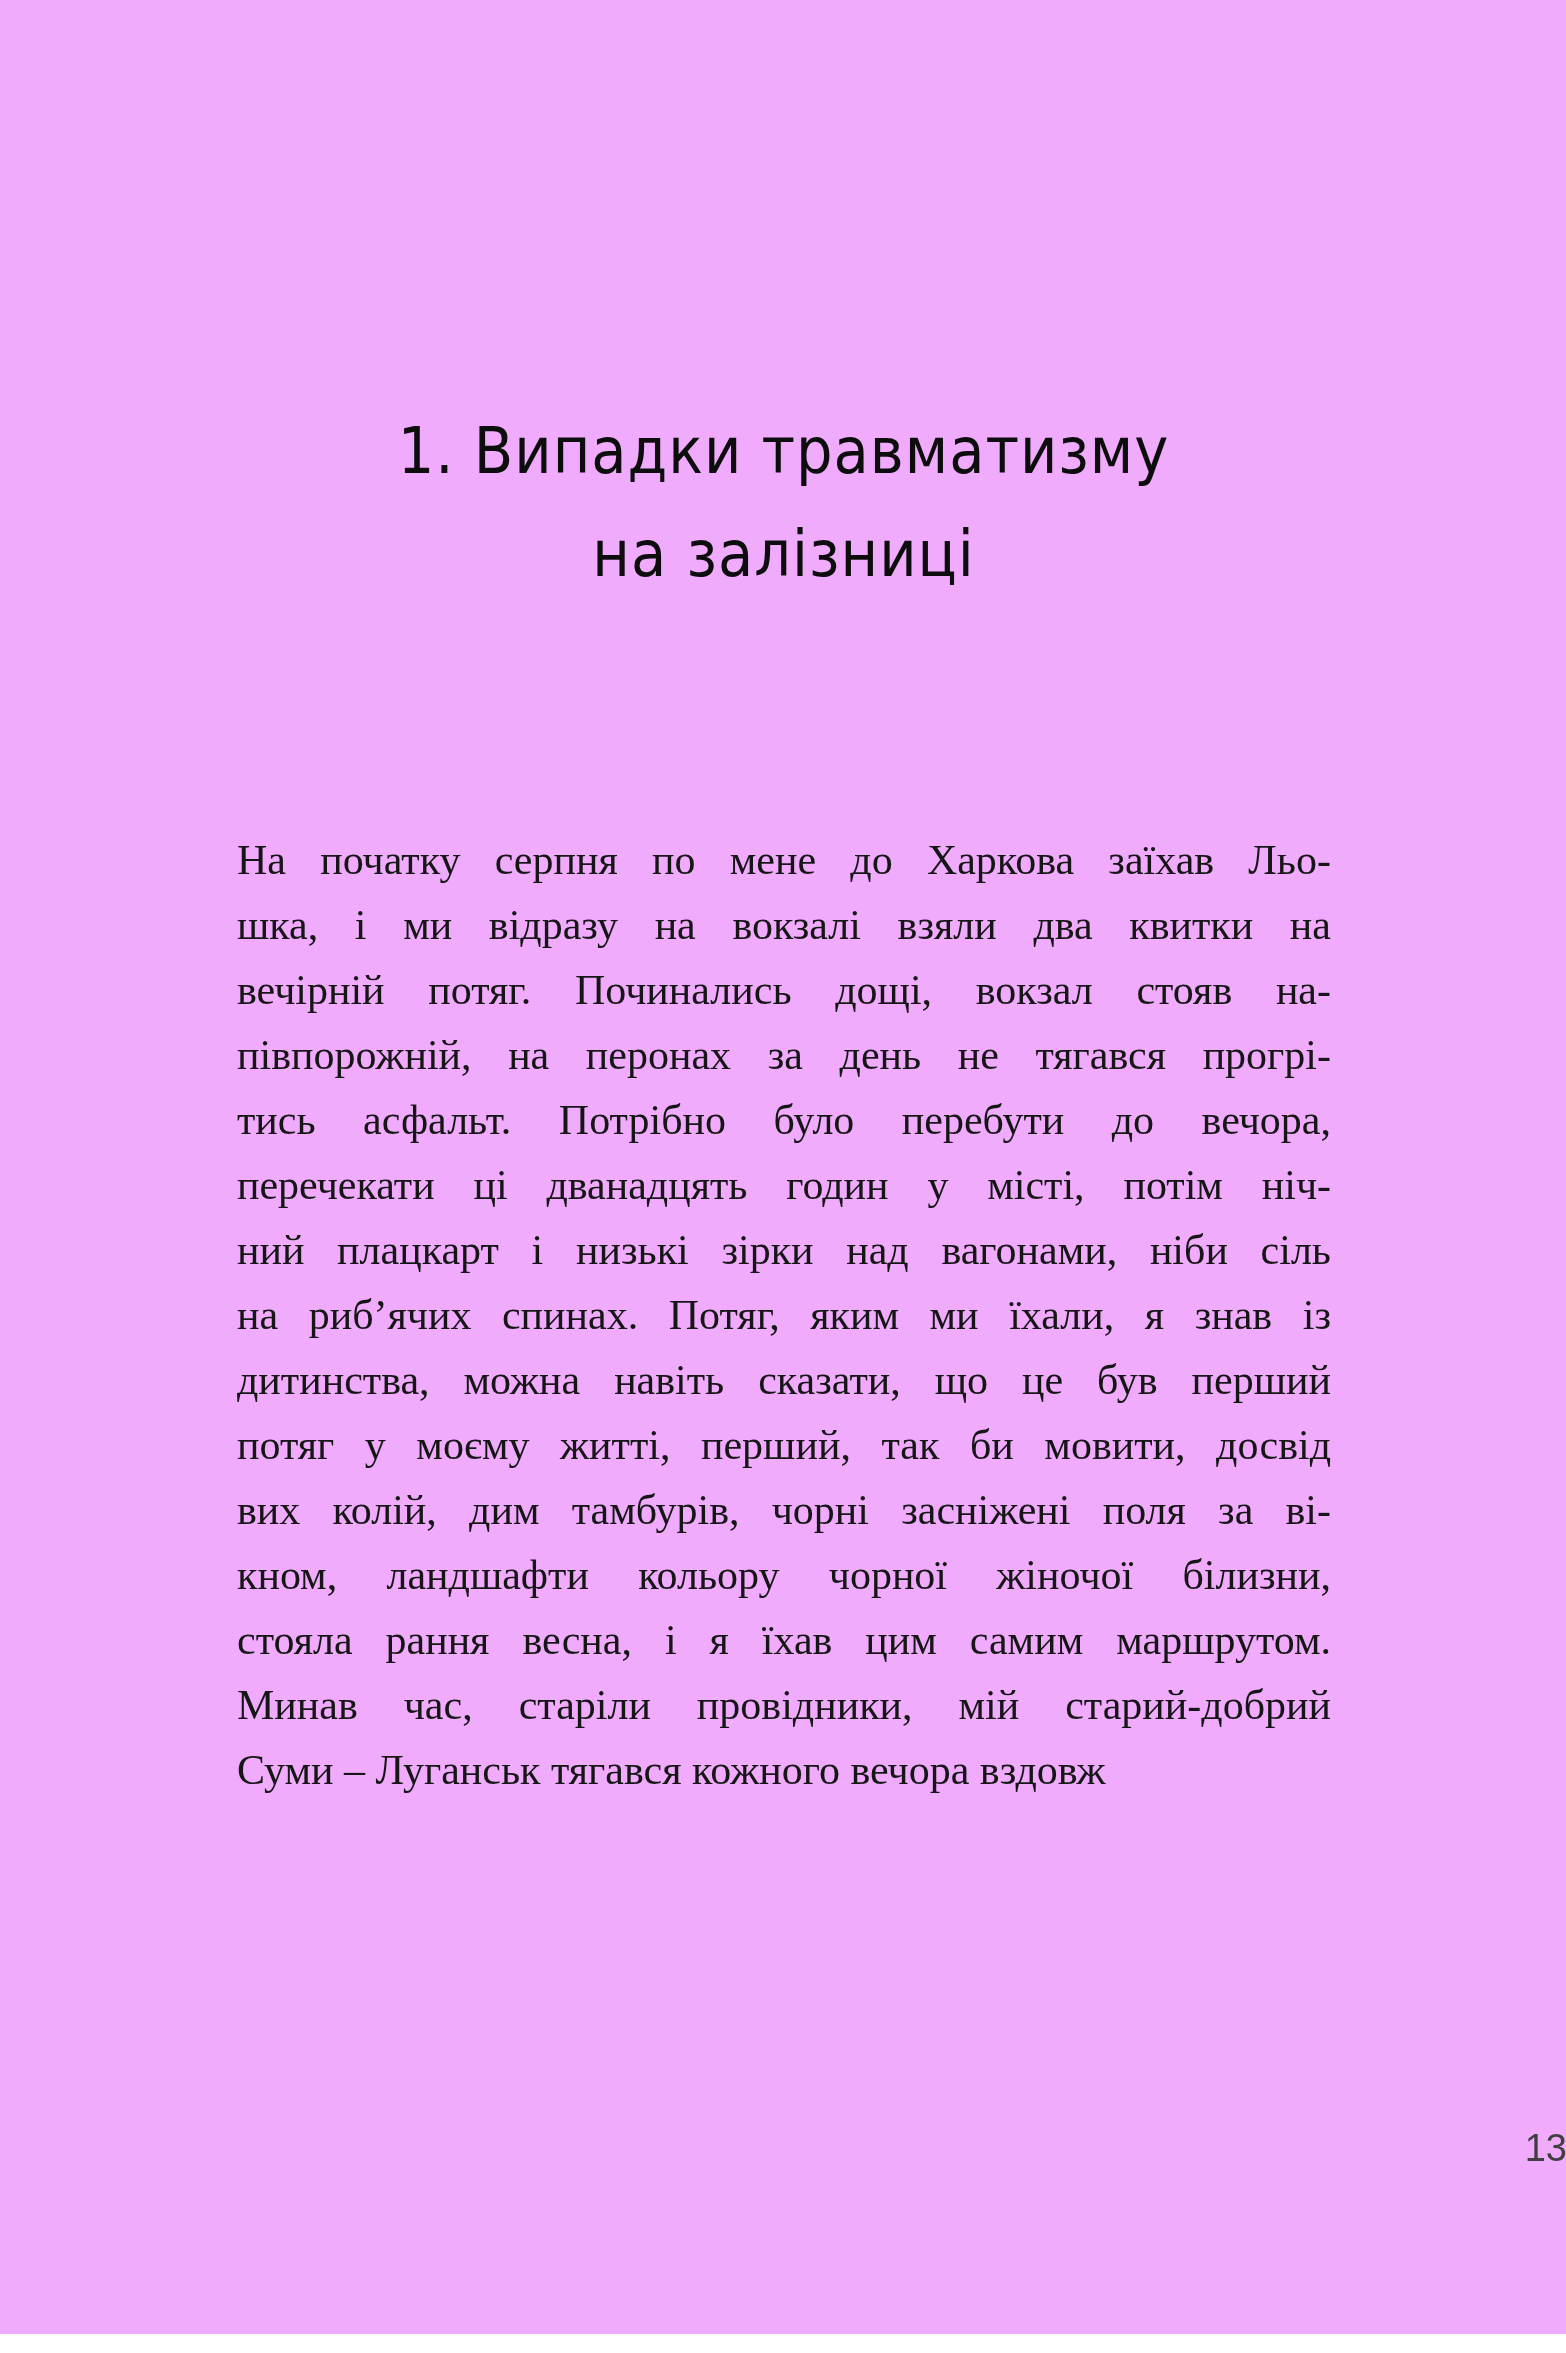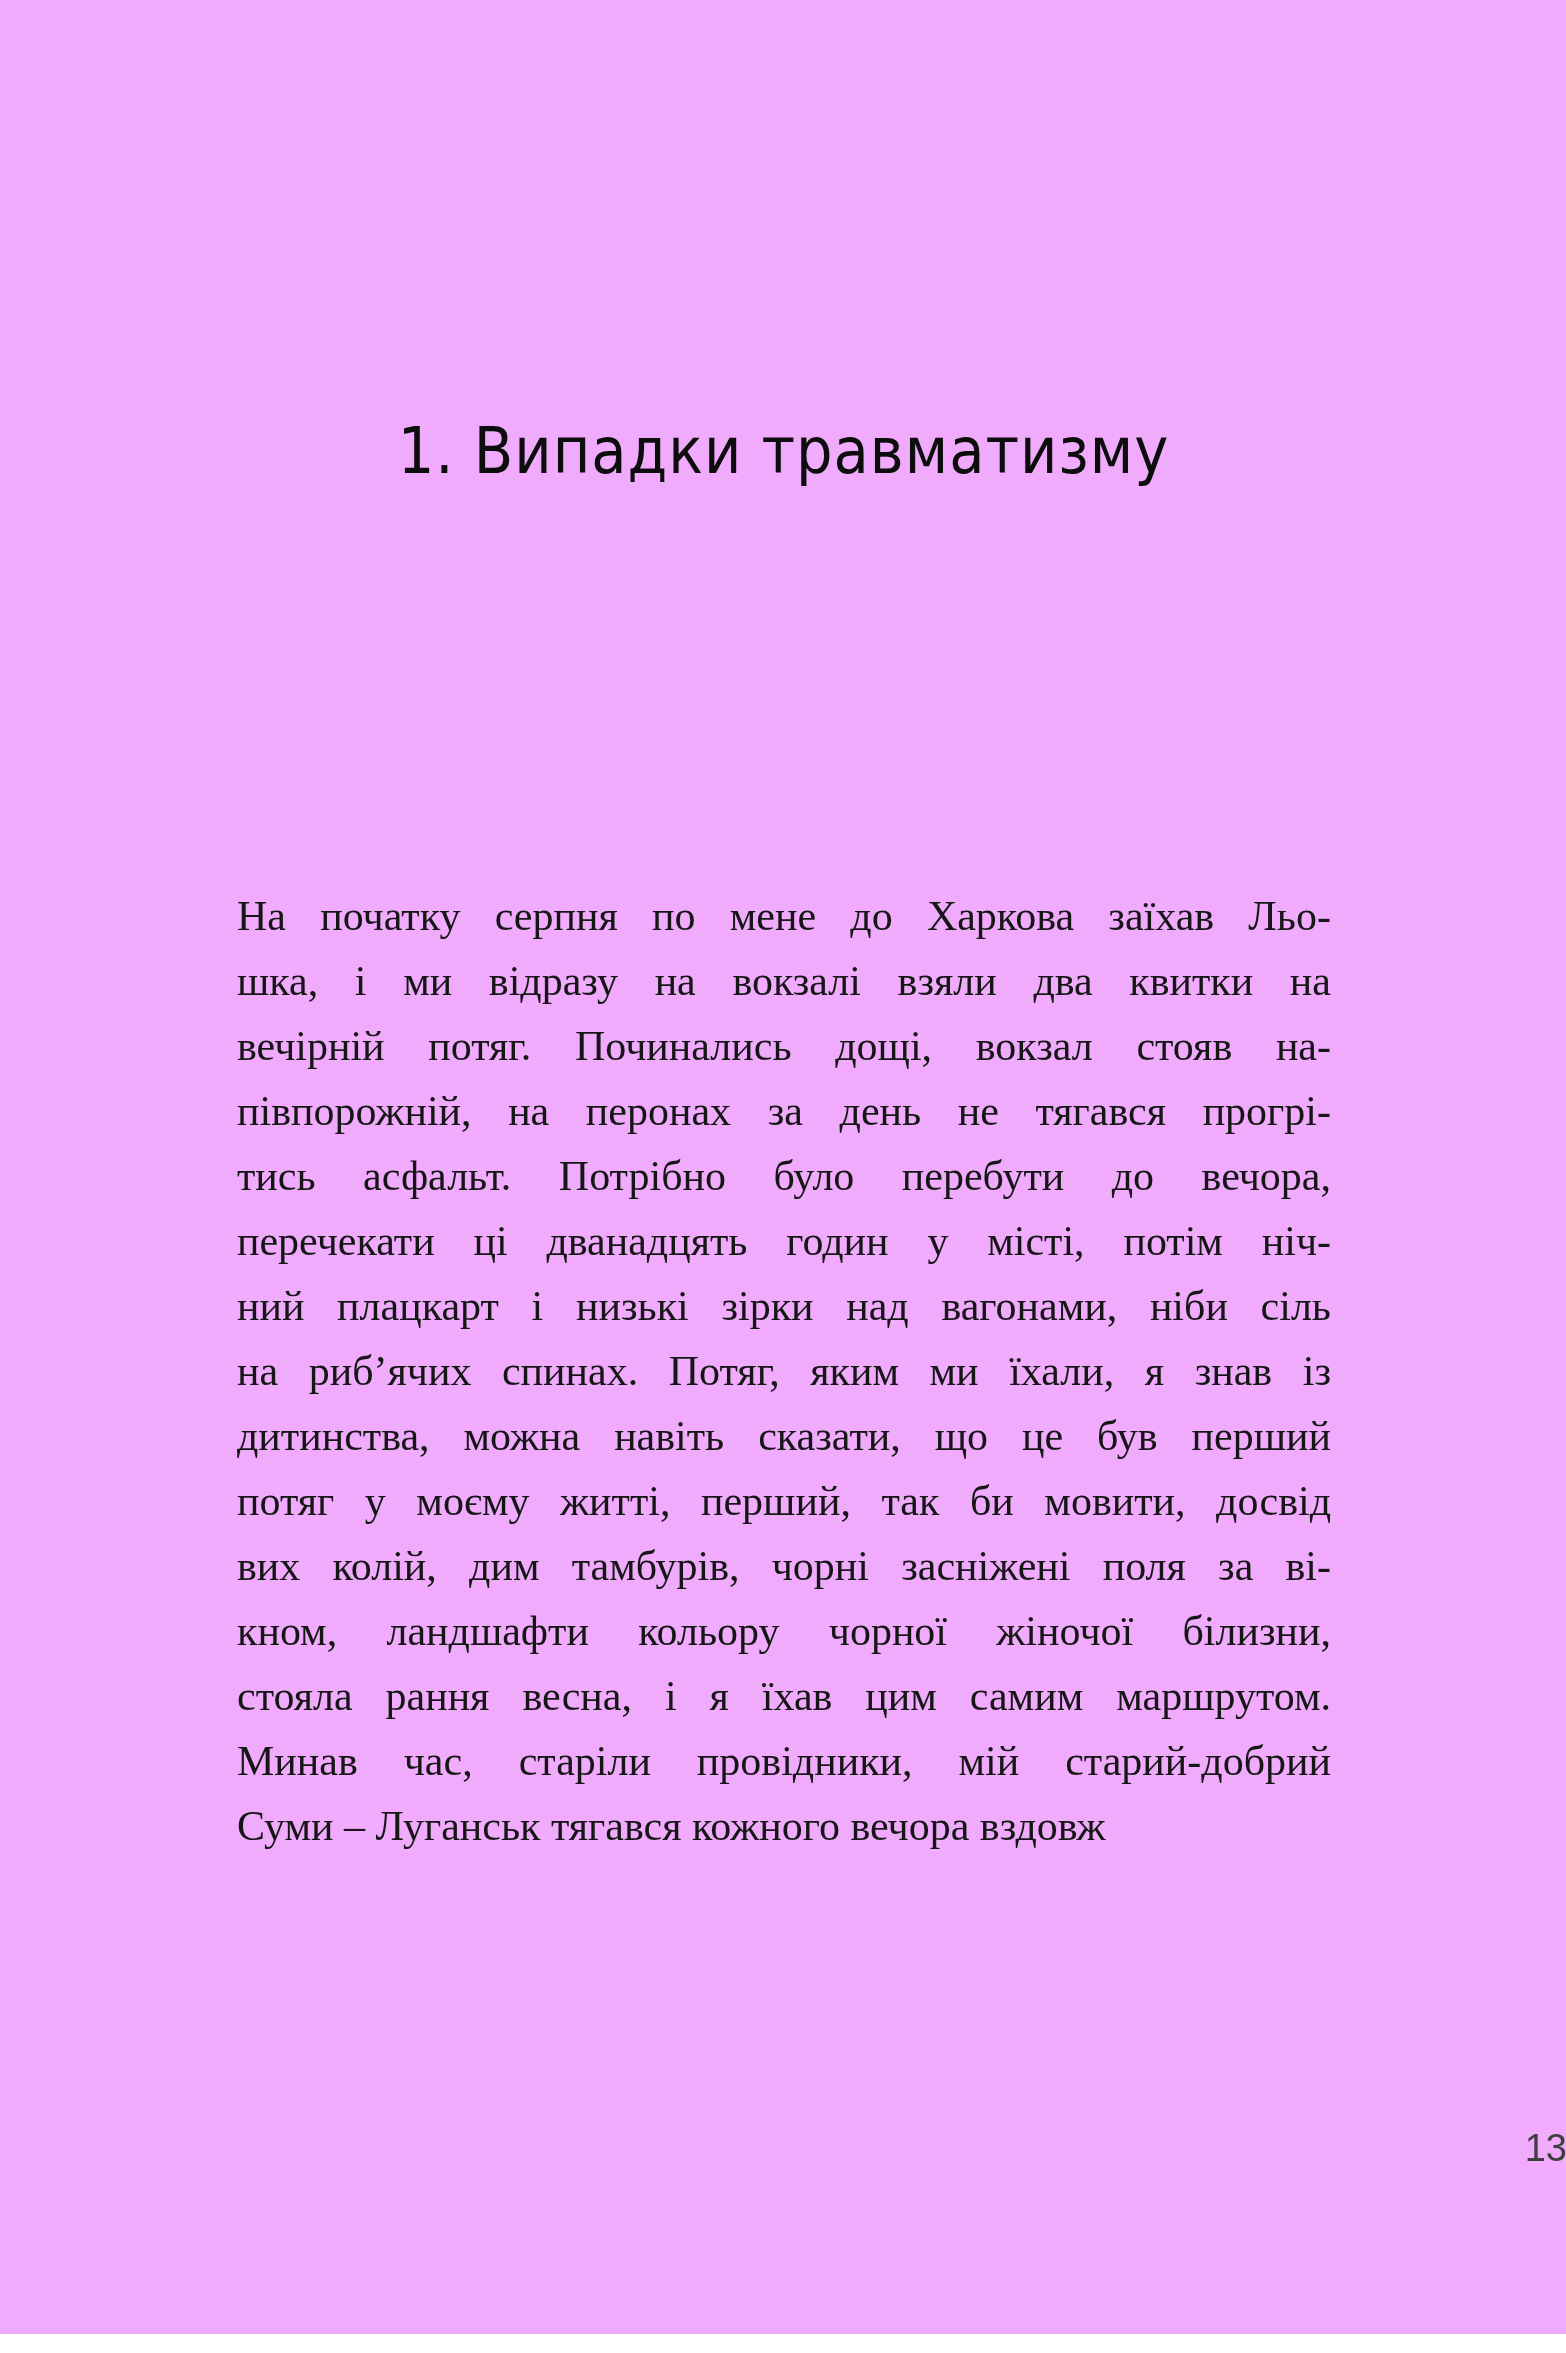--- a/index.html
+++ b/index.html
@@ -28,21 +28,21 @@
     font-size: 64px;
     line-height: 103px;
     letter-spacing: 0.015em;
     color: #0d0d0d;
   }
   .title .title-line {
     display: block;
   }
   .body-text {
     position: absolute;
-    top: 884px;
+    top: 828px;
     left: 237px;
     width: 1094px;
     font-size: 42px;
     line-height: 65px;
     color: #161616;
   }
   .body-text .line {
     text-align: justify;
     text-align-last: justify;
     white-space: normal;
@@ -62,20 +62,21 @@
     color: #3f3f3f;
   }
 </style>
 </head>
 <body>
 
 <div class="page">
 
   <h1 class="title">
     <span class="title-line">1. Випадки травматизму</span>
+    <span class="title-line">на залізниці</span>
   </h1>
 
   <div class="body-text">
     <div class="line">На початку серпня по мене до Харкова заїхав Льо-</div>
     <div class="line">шка, і ми відразу на вокзалі взяли два квитки на</div>
     <div class="line">вечірній потяг. Починались дощі, вокзал стояв на-</div>
     <div class="line">півпорожній, на перонах за день не тягався прогрі-</div>
     <div class="line">тись асфальт. Потрібно було перебути до вечора,</div>
     <div class="line">перечекати ці дванадцять годин у місті, потім ніч-</div>
     <div class="line">ний плацкарт і низькі зірки над вагонами, ніби сіль</div>

